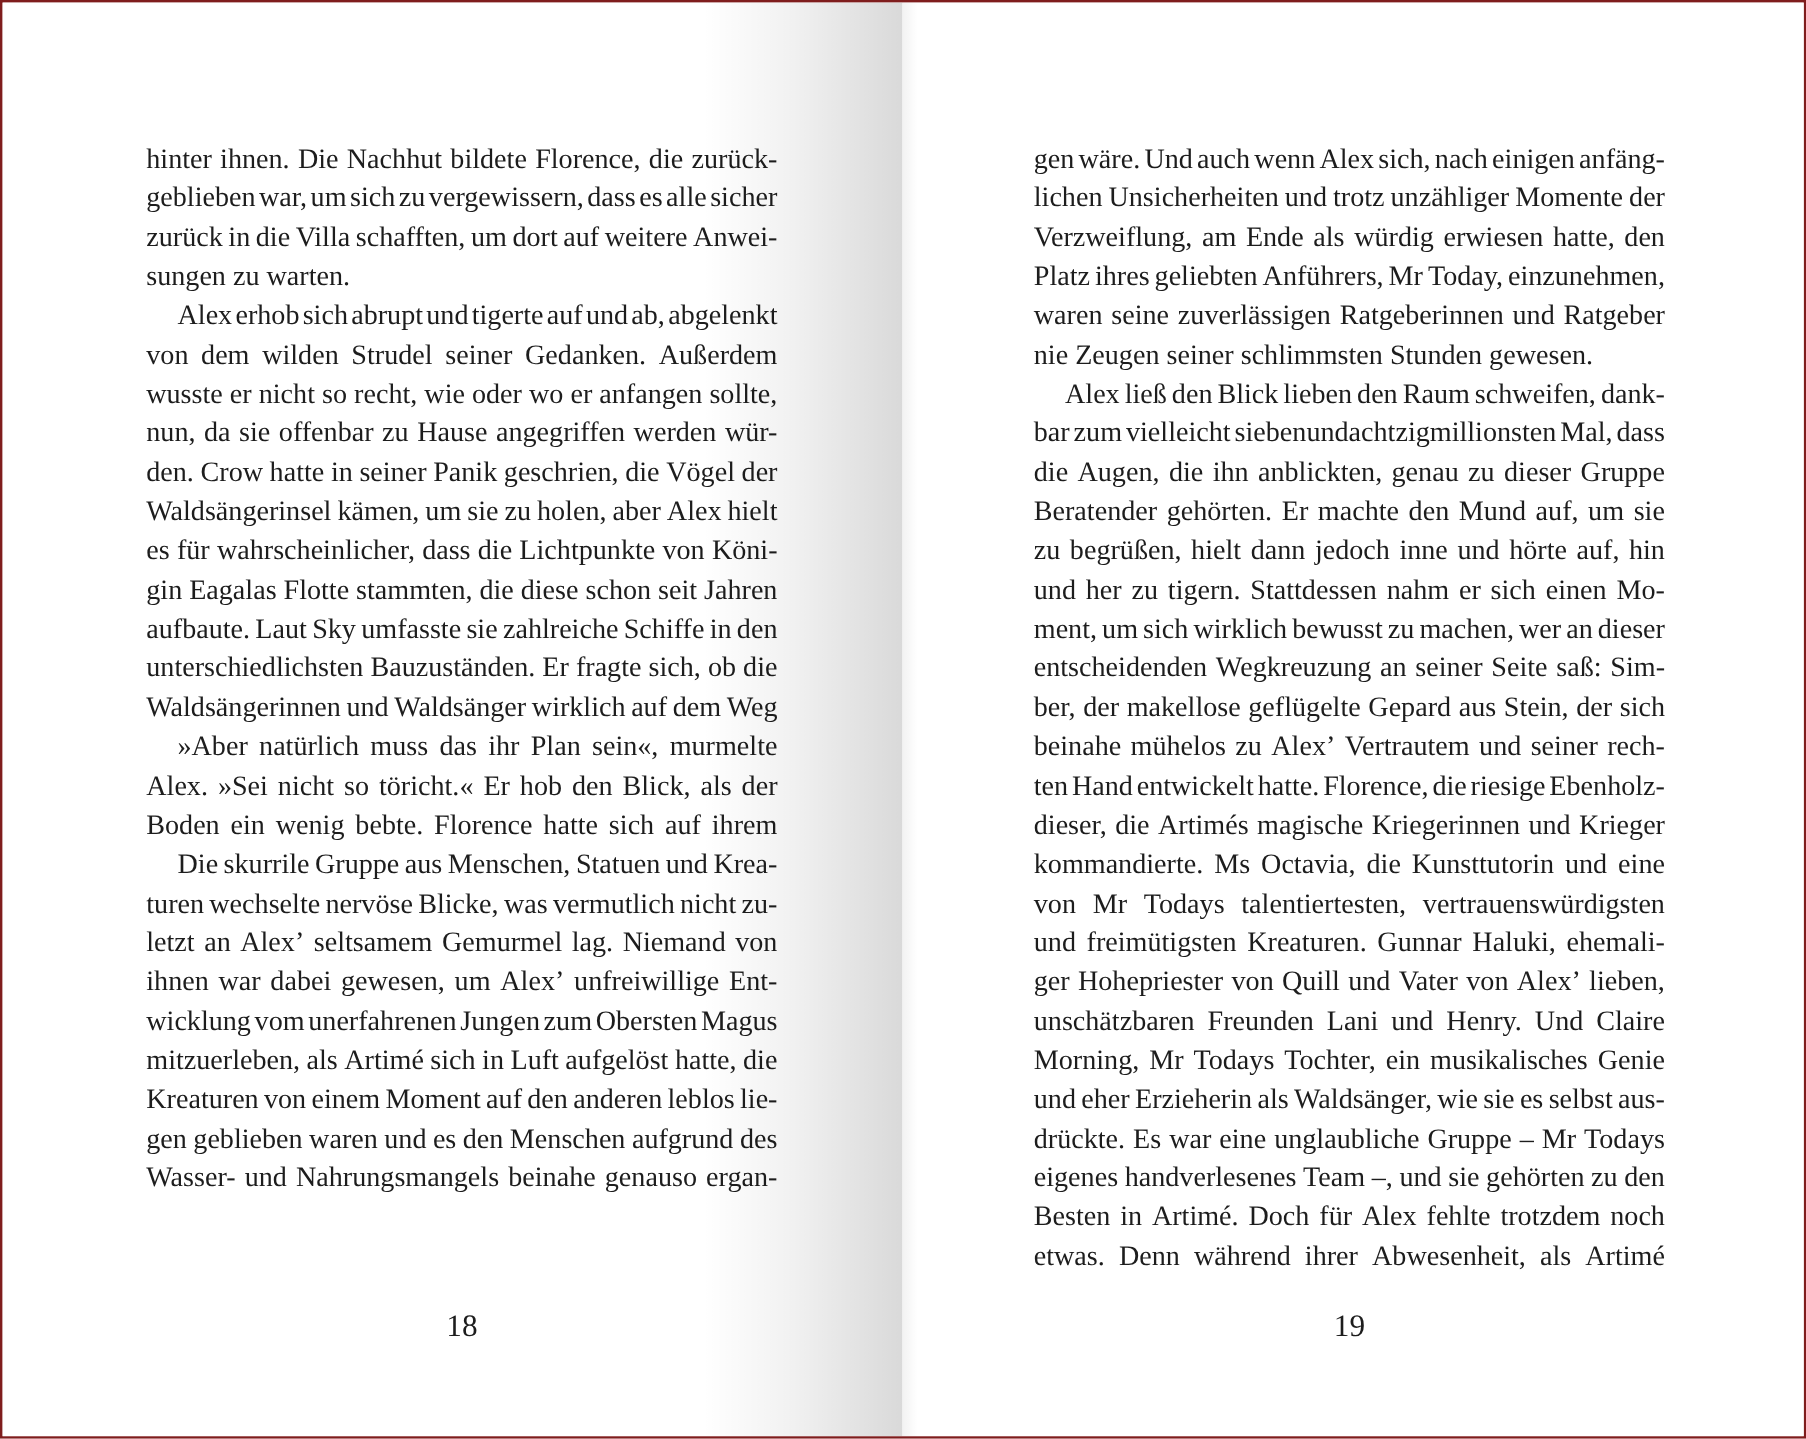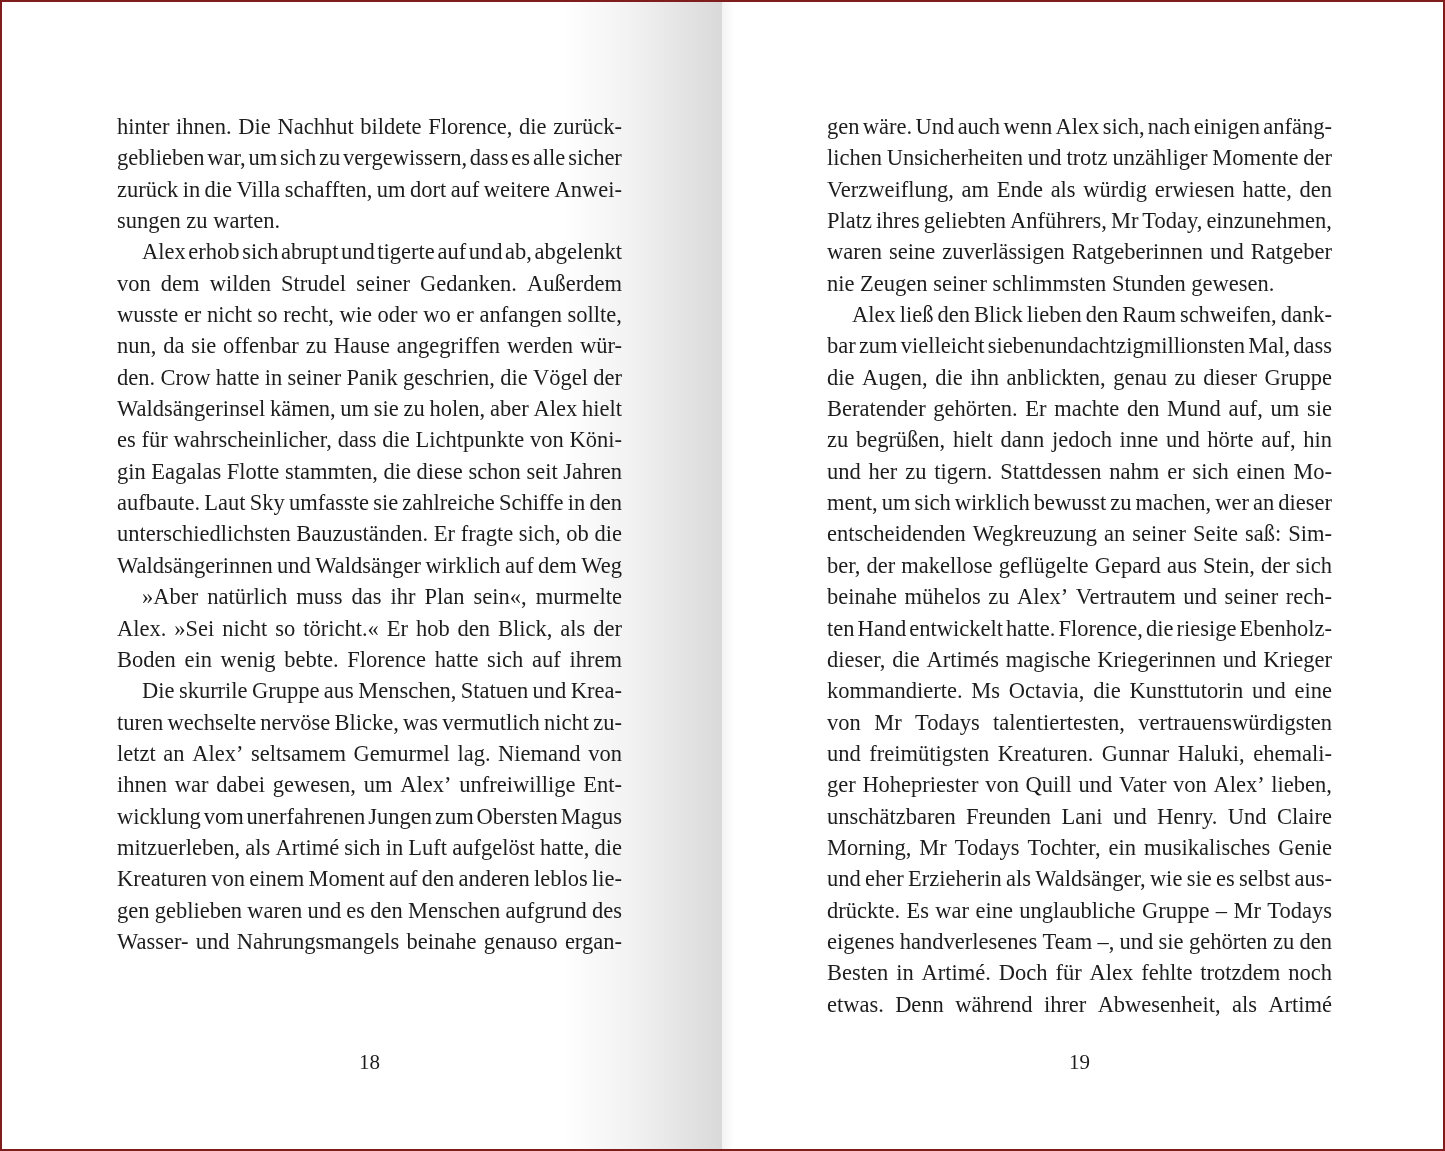--- a/index.html
+++ b/index.html
@@ -55,21 +55,21 @@
     align-items: baseline;
   }
   .line.just span { white-space: pre; }
   .line.indent { padding-left: 25px; }
   .line.end { text-align: left; }
   .page-number {
     position: absolute;
     top: 1047px;
     width: 505px;
     text-align: center;
-    font-size: 21px;
+    font-size: 25px;
     line-height: 26px;
     color: #1d1d1d;
   }
   .page-left  .page-number { left: 115px; }
   .page-right .page-number { left: 105px; }
 </style>
 </head>
 <body>
 
 <div class="screen">

